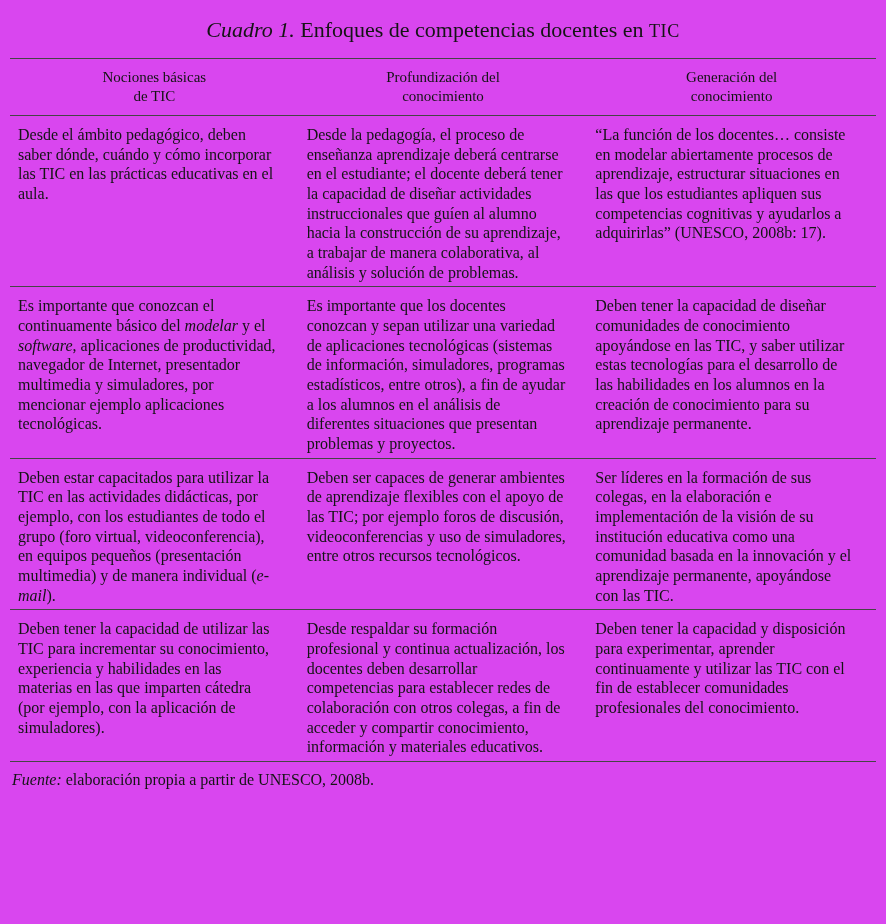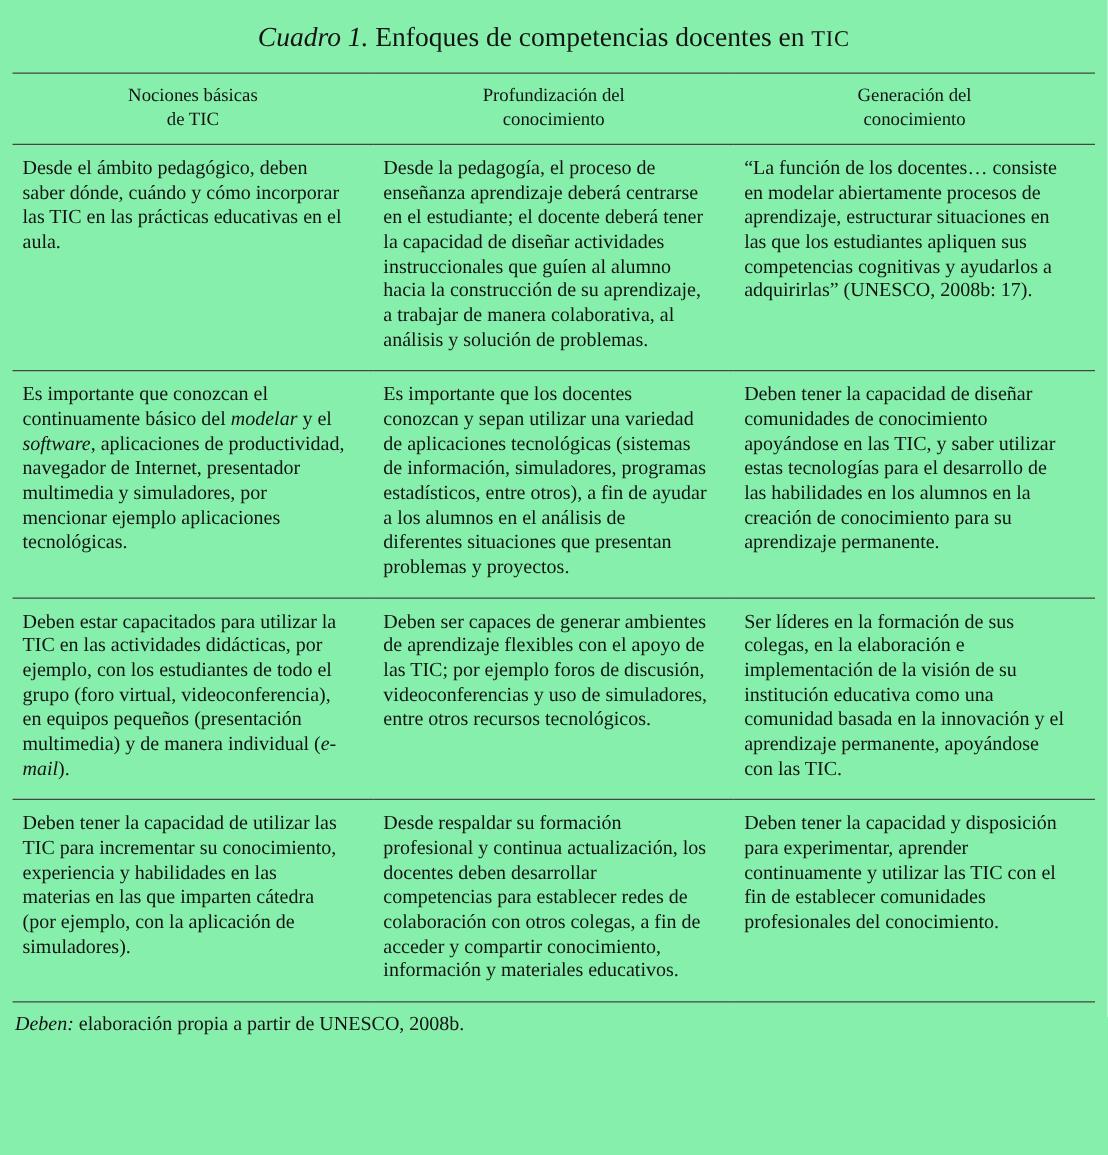--- a/index.html
+++ b/index.html
@@ -7,21 +7,21 @@
     padding: 0;
     background: #ffffff;
     color: #141414;
     font-family: "Liberation Serif", "DejaVu Serif", serif;
   }
   .page {
     width: 886px;
     min-height: 924px;
     box-sizing: border-box;
     padding: 6px 10px 0 10px;
-    background: #86efac;
+    background: #d946ef;
   }
   .title {
     text-align: center;
     font-size: 22px;
     line-height: 1.25;
     margin: 10px 0 14px 0;
     font-weight: 400;
   }
   .italic { font-style: italic; }
   .caps { font-size: 0.82em; letter-spacing: 0.03em; }
@@ -39,21 +39,21 @@
     padding: 9px 8px 9px 8px;
     border-top: 1.5px solid #454545;
     border-bottom: 1.5px solid #454545;
     white-space: pre-line;
   }
   table.cuadro td {
     vertical-align: top;
     text-align: left;
     font-size: 16px;
     line-height: 1.23;
-    padding: 9px 20px 14px 8px;
+    padding: 9px 20px 4px 8px;
     border-bottom: 1.5px solid #454545;
   }
   .source {
     font-size: 16px;
     line-height: 1.3;
     margin: 8px 0 10px 2px;
   }
 </style>
 </head>
 <body>
@@ -95,18 +95,18 @@
         </tr>
         <tr>
           <td><span>Deben tener la capacidad de utilizar las TIC para incrementar su conocimiento, experiencia y habilidades en las materias en las que imparten cátedra (por ejemplo, con la aplicación de simuladores).</span></td>
           <td><span>Desde respaldar su formación profesional y continua actualización, los docentes deben desarrollar competencias para establecer redes de colaboración con otros colegas, a fin de acceder y compartir conocimiento, información y materiales educativos.</span></td>
           <td><span>Deben tener la capacidad y disposición para experimentar, aprender continuamente y utilizar las TIC con el fin de establecer comunidades profesionales del conocimiento.</span></td>
         </tr>
       </tbody>
   </table>
 
   <p class="source">
-    <span class="italic">Deben:</span>
+    <span class="italic">Fuente:</span>
     <span>elaboración propia a partir de</span>
     <span>UNESCO, 2008b.</span>
   </p>
 
 </div>
 
 </body></html>

